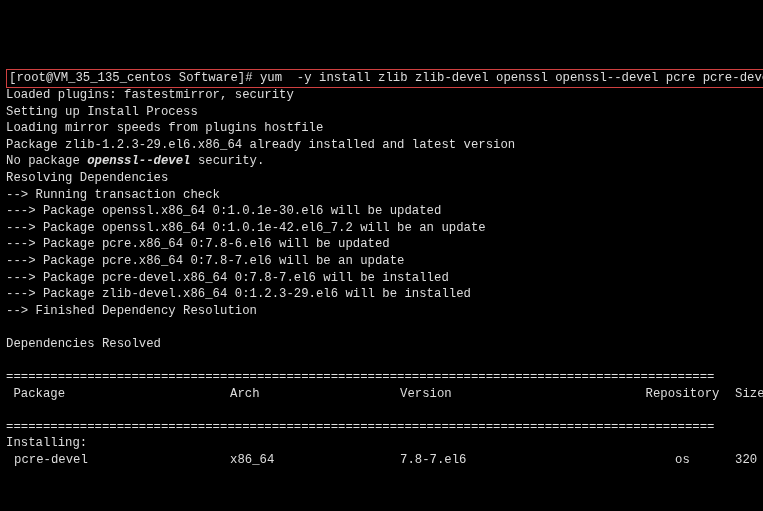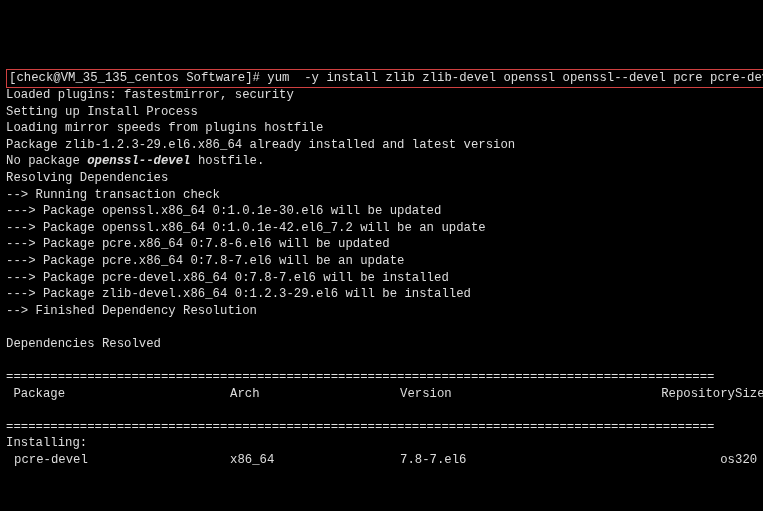--- a/index.html
+++ b/index.html
@@ -19,36 +19,36 @@
       border: 1px solid #d04040;
       display: inline-block;
       padding: 0 2px 0 2px;
       margin: -1px 0;
     }
     .bold { font-weight: bold; font-style: italic; }
     .row { display: block; }
     .col-pkg { display: inline-block; width: 200px; text-align: left; }
     .col-arch { display: inline-block; width: 170px; text-align: left; margin-left: 24px; }
     .col-ver { display: inline-block; width: 230px; text-align: left; }
-    .col-repo { display: inline-block; width: 105px; text-align: right; }
+    .col-repo { display: inline-block; width: 105px; text-align: center; }
     .col-size { display: inline-block; width: 40px; text-align: left; }
     .col-pkg-indent { padding-left: 8px; }
     .rule { letter-spacing: 0; }
   </style>
 </head>
 <body>
 
 
 
-<span><span class="highlight-box"><span>[</span><span>check</span><span>@</span><span>VM_35_135_centos</span> <span>Software</span><span>]# </span><span>yum  -y install zlib zlib-devel openssl openssl--devel pcre pcre-devel</span></span>
+<span><span class="highlight-box"><span>[</span><span>root</span><span>@</span><span>VM_35_135_centos</span> <span>Software</span><span>]# </span><span>yum  -y install zlib zlib-devel openssl openssl--devel pcre pcre-devel</span></span>
 <span>Loaded plugins: fastestmirror, security</span>
 <span>Setting up Install Process</span>
 <span>Loading mirror speeds from plugins hostfile</span>
 <span>Package zlib-1.2.3-29.el6.x86_64 already installed and latest version</span>
-<span><span>No package </span><span class="bold">openssl--devel</span><span> hostfile.</span></span>
+<span><span>No package </span><span class="bold">openssl--devel</span><span> security.</span></span>
 <span>Resolving Dependencies</span>
 <span>--&gt; Running transaction check</span>
 <span>---&gt; Package openssl.x86_64 0:1.0.1e-30.el6 will be updated</span>
 <span>---&gt; Package openssl.x86_64 0:1.0.1e-42.el6_7.2 will be an update</span>
 <span>---&gt; Package pcre.x86_64 0:7.8-6.el6 will be updated</span>
 <span>---&gt; Package pcre.x86_64 0:7.8-7.el6 will be an update</span>
 <span>---&gt; Package pcre-devel.x86_64 0:7.8-7.el6 will be installed</span>
 <span>---&gt; Package zlib-devel.x86_64 0:1.2.3-29.el6 will be installed</span>
 <span>--&gt; Finished Dependency Resolution</span>
 

